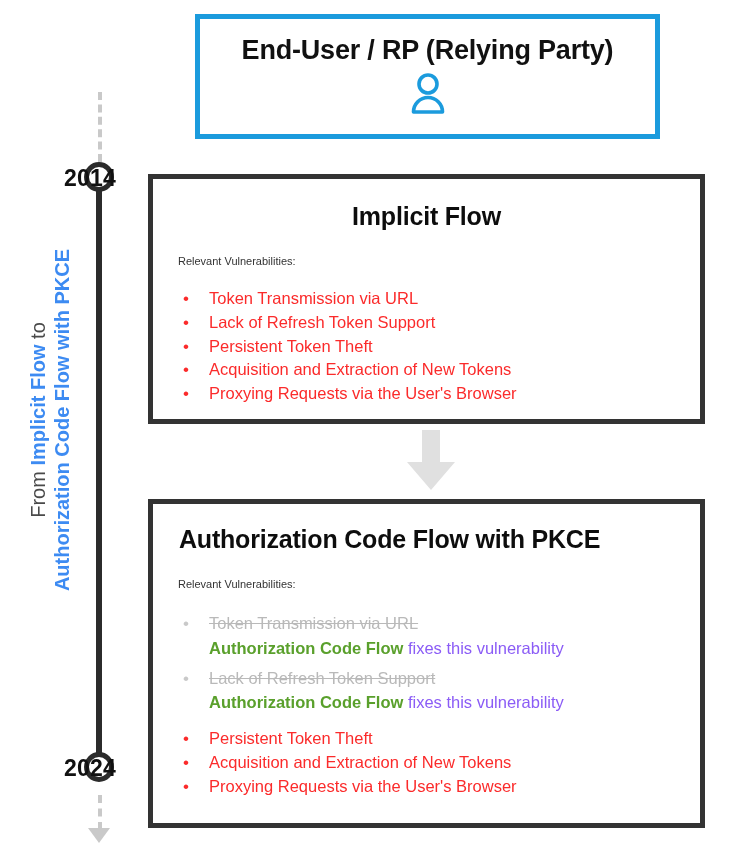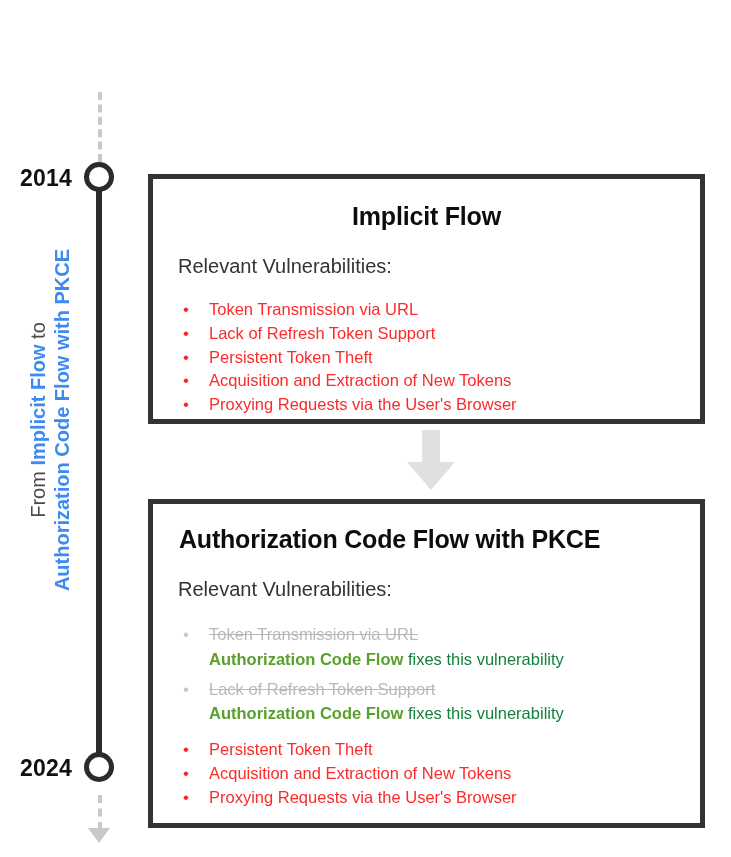--- a/index.html
+++ b/index.html
@@ -19,20 +19,21 @@
     overflow: hidden;
   }
 
   
   #timeline {
     position: absolute;
     left: 0;
     top: 0;
     width: 148px;
     height: 857px;
+    padding-left: 44px;
   }
   .tl-dash {
     position: absolute;
     left: 98px;
     width: 0;
     border-left: 4px dashed #c9c9c9;
   }
   #tl-dash-top  { top: 92px;  height: 70px; }
   #tl-dash-bot  { top: 795px; height: 35px; }
 
@@ -149,21 +150,21 @@
     letter-spacing: -0.2px;
   }
   #authcode-box .flow-title {
     text-align: left;
     padding-left: 26px;
     font-size: 25px;
     margin-top: 21px;
   }
 
   .rv-label {
-    font-size: 20px;
+    font-size: 11px;
     color: #333333;
     padding-left: 25px;
     margin-top: 24px;
   }
 
   ul.vuln-list {
     list-style: none;
     margin: 0;
     padding: 0 16px 0 28px;
   }
@@ -195,21 +196,21 @@
   }
   ul.vuln-list li.fixed::before { color: #c9c9c9; }
   .fix-note {
     display: block;
     margin-top: 1px;
     color: #5aa02c;
     font-size: 16.5px;
     text-decoration: none;
   }
   .fix-note .fix-strong { font-weight: 700; color: #5aa02c; margin-top: 6px; }
-  .fix-note .fix-rest { font-weight: 400; color: #15803d; }
+  .fix-note .fix-rest { font-weight: 400; color: #8b5cf6; }
 
   
   #down-arrow {
     position: absolute;
     left: 405px;
     top: 430px;
     width: 52px;
     height: 62px;
   }
 </style>
@@ -232,20 +233,29 @@
     <div class="tl-year" id="tl-year-2024">2024</div>
 
     <div id="tl-caption-wrap">
       <div class="cap-line">
         <span class="cap-plain">From </span><span class="cap-accent">Implicit Flow</span><span class="cap-plain"> to</span>
       </div>
       <div class="cap-line" id="cap-line2">Authorization Code Flow with PKCE</div>
     </div>
   </div>
 
+  <div id="enduser-box">
+    <div id="enduser-title">End-User / RP (Relying Party)</div>
+    <span id="enduser-icon">
+      <svg width="40" height="42" viewBox="0 0 40 42" aria-hidden="true">
+        <circle cx="20" cy="12" r="9" fill="none" stroke="#1b9bdd" stroke-width="3.6"></circle>
+        <path d="M5.5 40 A14.5 14.5 0 0 1 34.5 40 Z" fill="none" stroke="#1b9bdd" stroke-width="3.6" stroke-linejoin="round"></path>
+      </svg>
+    </span>
+  </div>
 
   <div class="flow-box" id="implicit-box">
     <div class="flow-title">Implicit Flow</div>
     <div class="rv-label">Relevant Vulnerabilities:</div>
     <ul class="vuln-list" id="implicit-list">
         <li><span class="vuln-text">Token Transmission via URL</span></li>
         <li><span class="vuln-text">Lack of Refresh Token Support</span></li>
         <li><span class="vuln-text">Persistent Token Theft</span></li>
         <li><span class="vuln-text">Acquisition and Extraction of New Tokens</span></li>
         <li><span class="vuln-text">Proxying Requests via the User's Browser</span></li>

